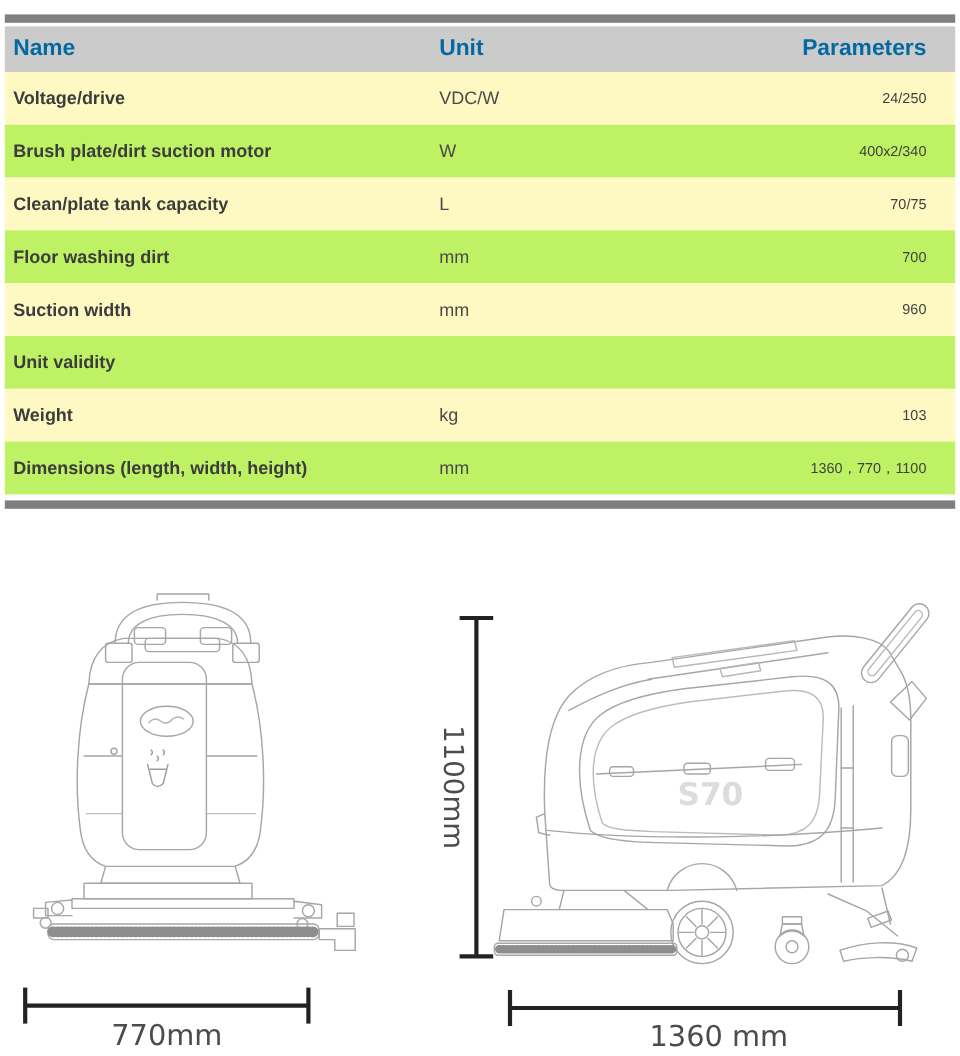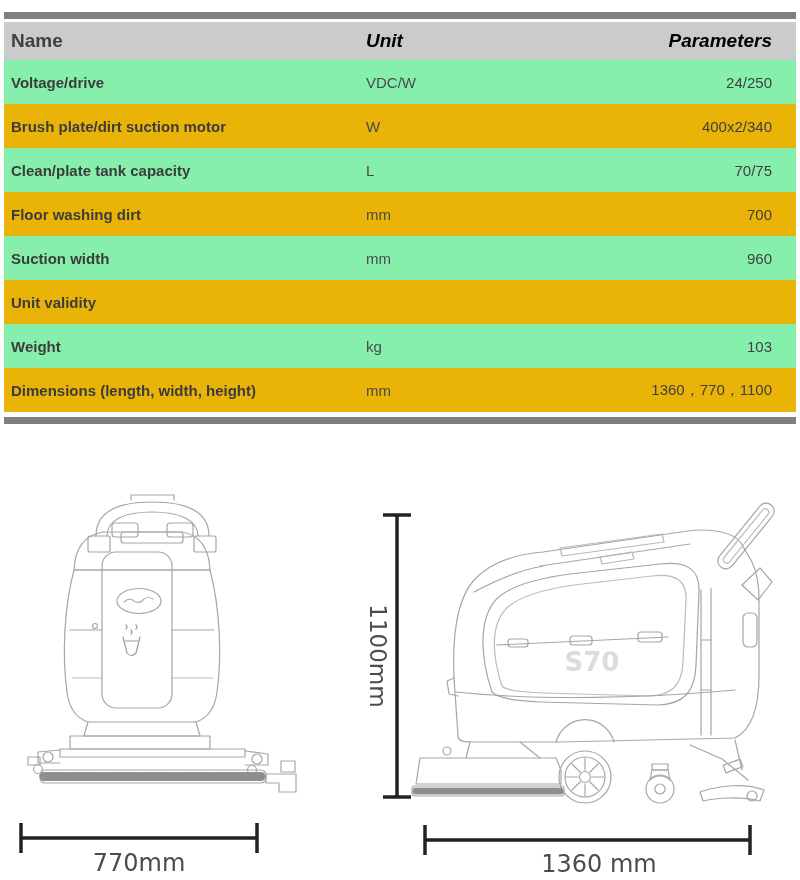--- a/index.html
+++ b/index.html
@@ -9,28 +9,28 @@
     -webkit-font-smoothing:antialiased;
   }
   .table-wrap{position:absolute;left:4px;top:12px;width:792px;}
   .bar{height:7px;background:#7f7f7f;}
   .bar.top{margin-bottom:3px;}
   .bar.bottom{margin-top:5px;}
   .header-row{
     display:flex;align-items:center;height:38px;background:#cbcbcb;
     font-weight:bold;font-size:19px;color:#3f3f3f;
   }
-  .row{display:flex;align-items:center;height:44px;background:#86efac;}
-  .row.alt{background:#eab308;}
+  .row{display:flex;align-items:center;height:44px;background:#fef9c3;}
+  .row.alt{background:#bef264;}
   .col-name{width:355px;padding-left:7px;box-sizing:content-box;
     font-weight:bold;font-size:15px;color:#3c3c3c;}
   .col-unit{width:190px;font-size:15px;color:#4a4a4a;}
-  .col-params{flex:1;text-align:right;padding-right:24px;font-size:15px;color:#3f3f3f;}
-  .header-row .col-name{font-size:19px;color:#404040;}
-  .header-row .col-unit,.header-row .col-params{font-weight:bold;font-size:19px;color:#000000;font-style:italic;}
+  .col-params{flex:1;text-align:right;padding-right:24px;font-size:12px;color:#3f3f3f;}
+  .header-row .col-name{font-size:19px;color:#0369a1;}
+  .header-row .col-unit,.header-row .col-params{font-weight:bold;font-size:19px;color:#0369a1;}
   .diagram{position:absolute;left:0;top:440px;width:800px;height:440px;}
   svg text{font-family:"DejaVu Sans", sans-serif;}
 </style>
 </head>
 <body>
 
 <div class="table-wrap">
   <div class="bar top"></div>
 
   <div class="header-row">

